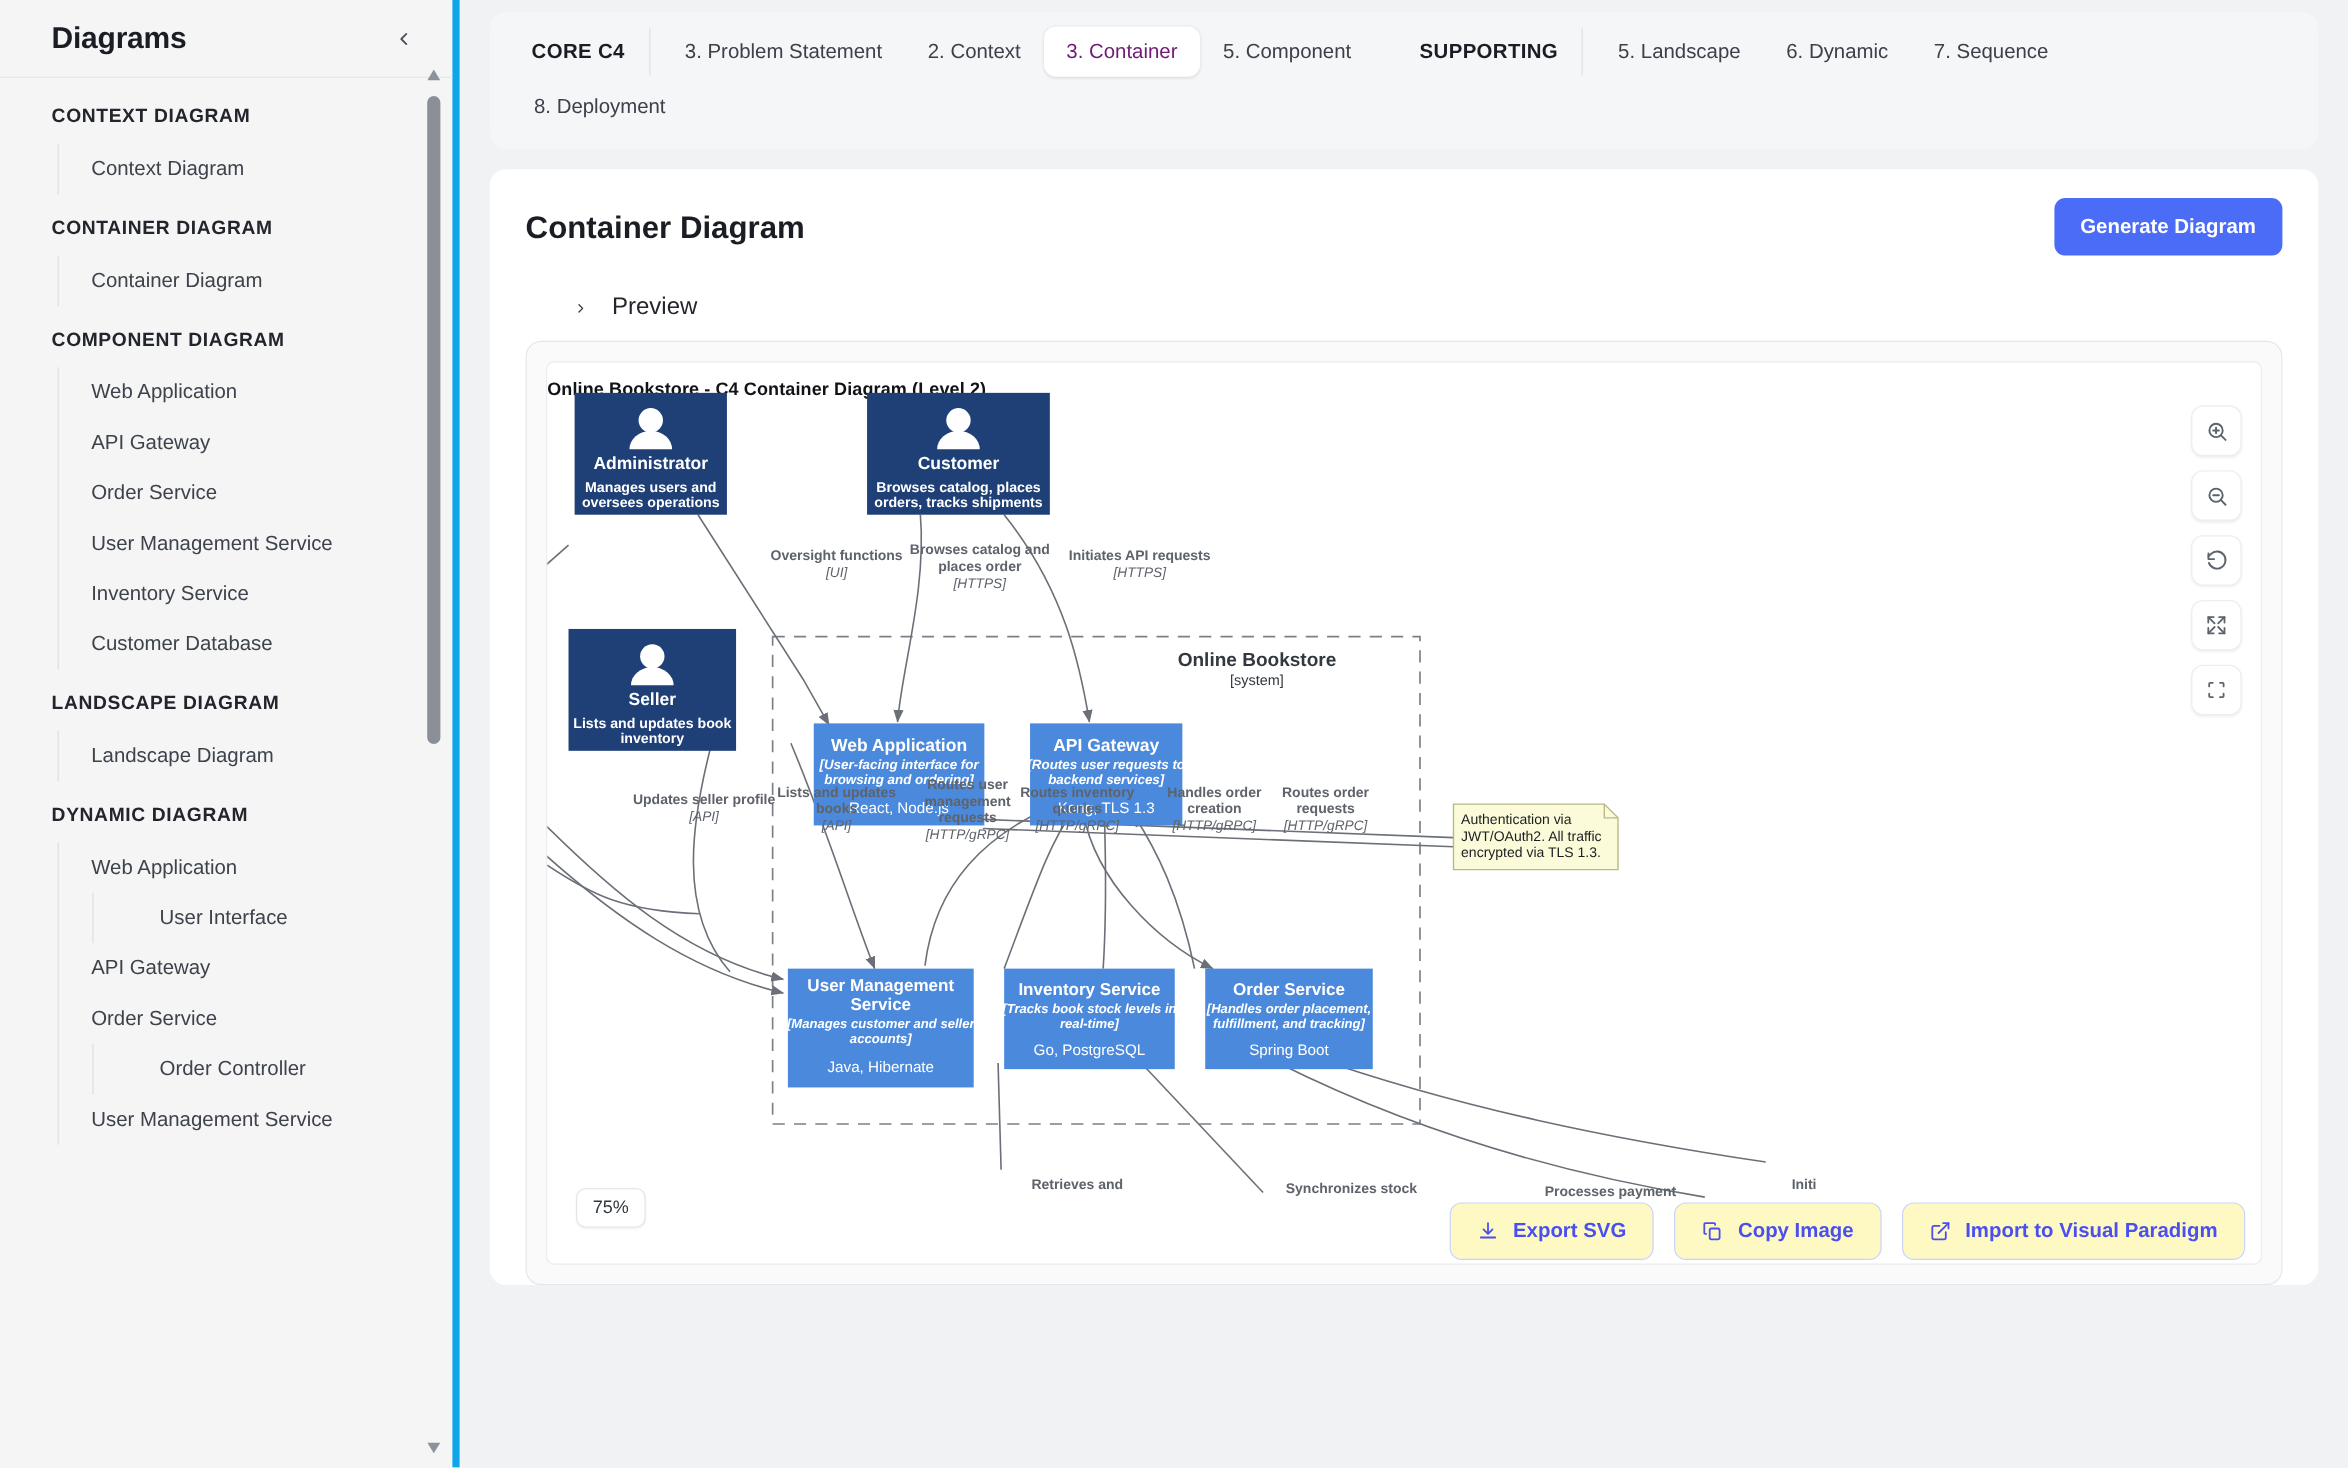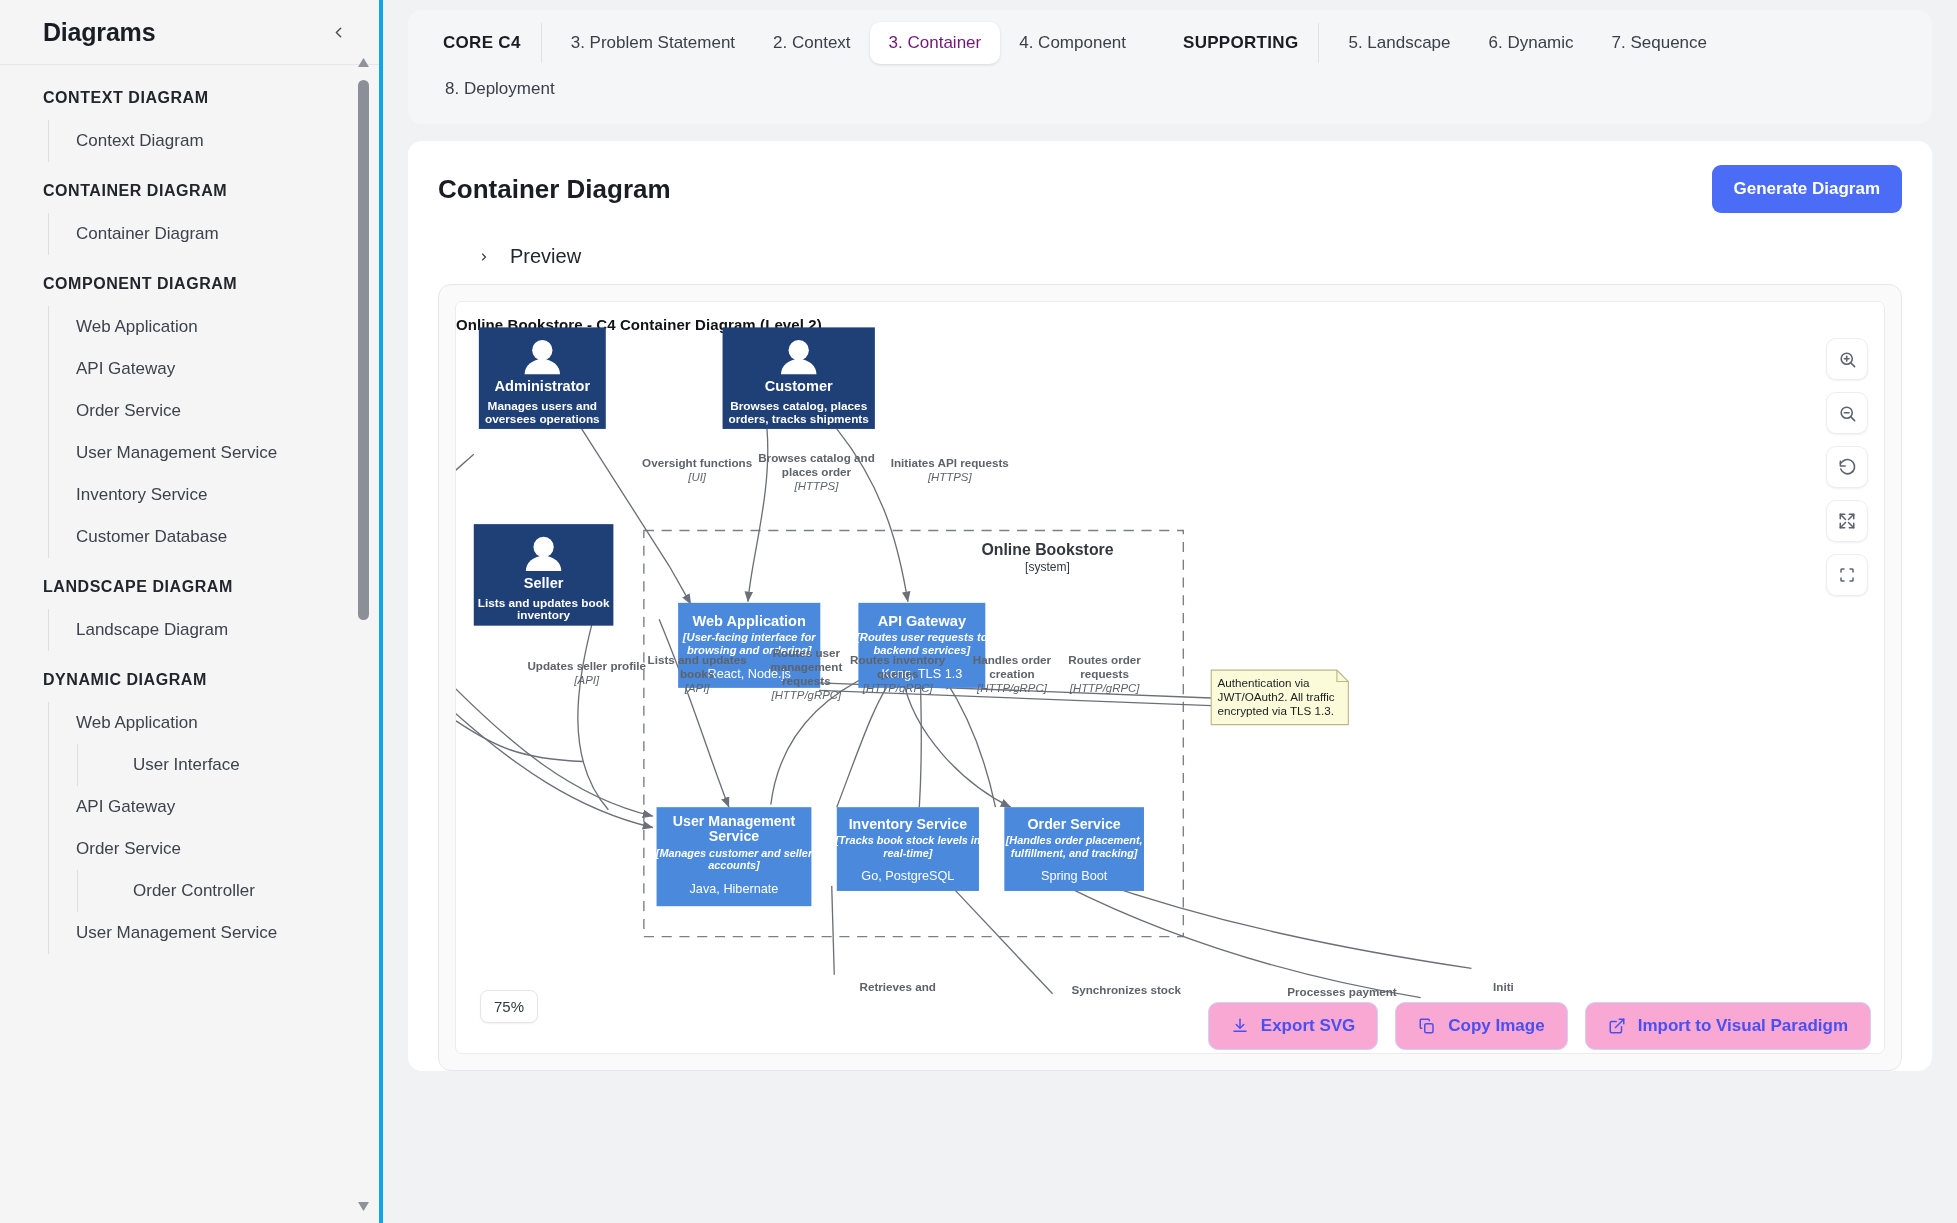--- a/index.html
+++ b/index.html
@@ -8,21 +8,21 @@
     font-family: "Liberation Sans", sans-serif;
     background: #f1f2f4;
     overflow: hidden;
   }
   .app { display: flex; width: 1957px; height: 1223px; }
 
   
   .sidebar {
     width: 383px; height: 1223px;
     background: #f5f5f6;
-    border-right: 4px solid #0ea5e9;
+    border-right: 6px solid #0ea5e9;
     display: flex; flex-direction: column;
     position: relative;
   }
   .sidebar-header {
     height: 65px; flex: 0 0 65px;
     display: flex; align-items: center; justify-content: space-between;
     padding: 0 28px 0 43px;
     border-bottom: 1px solid #e6e7ea;
   }
   .sidebar-title { font-size: 25px; font-weight: bold; color: #1a1d23; letter-spacing: -0.2px; }
@@ -139,21 +139,21 @@
     background: #fff; border: 1px solid #e4e6ea; border-radius: 8px;
     font-size: 15px; color: #333840; padding: 7px 13px;
     box-shadow: 0 1px 2px rgba(20,25,40,.06);
   }
 
   .footer-actions {
     position: absolute; right: 30px; bottom: 20px;
     display: flex; gap: 17px; z-index: 7;
   }
   .btn-outline {
-    background: #f9a8d4; border: 1px solid #c9d3fb; border-radius: 10px;
+    background: #fef9c3; border: 1px solid #c9d3fb; border-radius: 10px;
     color: #4a4ff0; font-size: 17px; font-weight: bold;
     padding: 13px 22px; display: flex; align-items: center; gap: 12px;
     cursor: pointer; font-family: "Liberation Sans", sans-serif;
   }
   .btn-outline svg { display: block; }
 </style>
 </head>
 <body>
 
 <div class="app">
@@ -229,21 +229,21 @@
   </aside>
 
   <main class="main">
 
     <nav class="tabbar">
       <div class="tab-sectionlabel">CORE C4</div>
       <div id="core-tabs" style="display:flex;">
           <div class="tab">3. Problem Statement</div>
           <div class="tab">2. Context</div>
           <div class="tab active">3. Container</div>
-          <div class="tab">4. Component</div>
+          <div class="tab">5. Component</div>
         </div>
       <div class="tab-sectionlabel second">SUPPORTING</div>
       <div id="supporting-tabs" style="display:flex;">
           <div class="tab">5. Landscape</div>
           <div class="tab">6. Dynamic</div>
           <div class="tab">7. Sequence</div>
         </div>
       <div class="tab-row2">
           <div id="row2-tabs" style="display:flex;">
             <div class="tab">8. Deployment</div>

